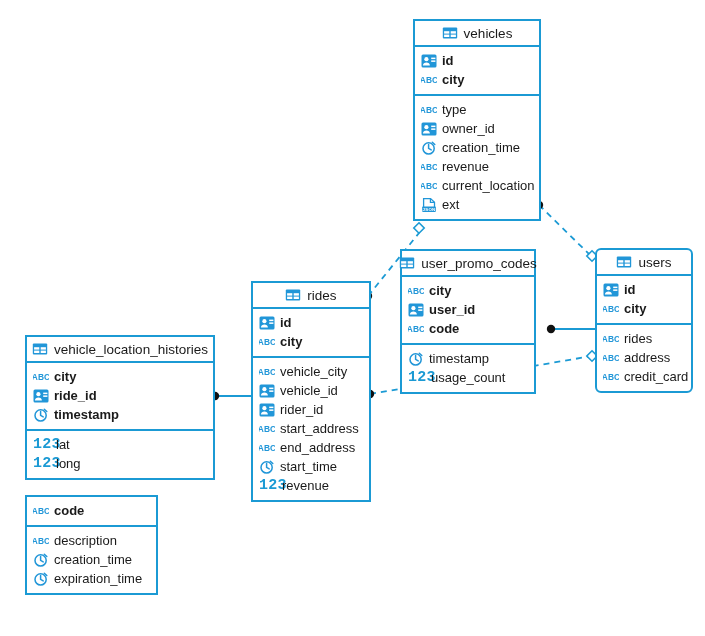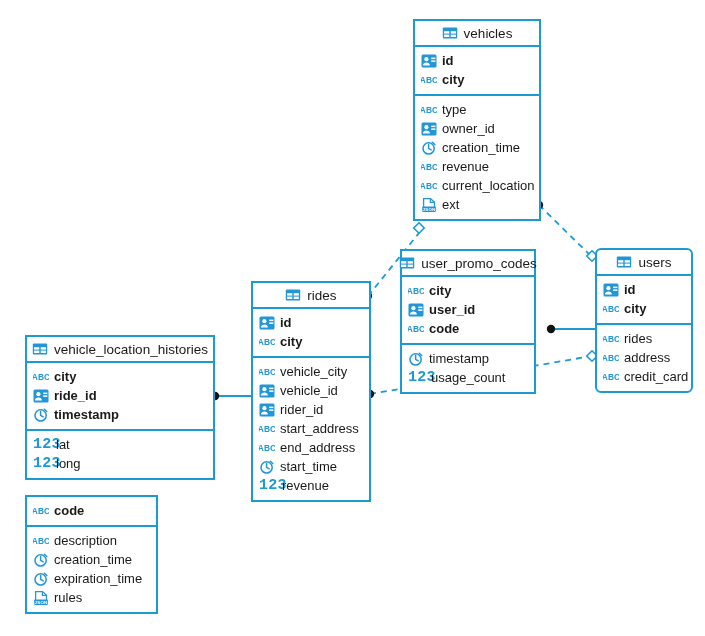--- a/index.html
+++ b/index.html
@@ -520,27 +520,16 @@
           <div class="field-row">
             <span>
               <svg class="ico" viewBox="0 0 16 16">
                 <circle cx="7.6" cy="8.4" r="5.6" fill="none" stroke="#2196d8" stroke-width="1.5"></circle>
                 <path d="M7.6 4.6v3.8l2.6 1.5" fill="none" stroke="#2196d8" stroke-width="1.5" stroke-linecap="round"></path>
                 <path d="M11.3 2.3l2.5 2.2" fill="none" stroke="#2196d8" stroke-width="1.5" stroke-linecap="round"></path>
               </svg>
             </span>
             <span class="field-label">expiration_time</span>
           </div>
-          <div class="field-row">
-            <span>
-              <svg class="ico" viewBox="0 0 16 16">
-                <path d="M2.6 1.6h7l3.9 3.7v9.1h-10.9z" fill="none" stroke="#2196d8" stroke-width="1.3"></path>
-                <path d="M9.4 1.8v3.6h3.8" fill="none" stroke="#2196d8" stroke-width="1.2"></path>
-                <rect x="1.2" y="9.6" width="13.6" height="5.2" rx="0.6" fill="#2196d8"></rect>
-                <text x="8" y="13.8" text-anchor="middle" font-family="Liberation Sans, sans-serif" font-size="4.4" font-weight="bold" fill="#ffffff" letter-spacing="0.2">JSON</text>
-              </svg>
-            </span>
-            <span class="field-label">rules</span>
-          </div>
         </div>
       </div>
     </div>
 </div>
 
 </body></html>

